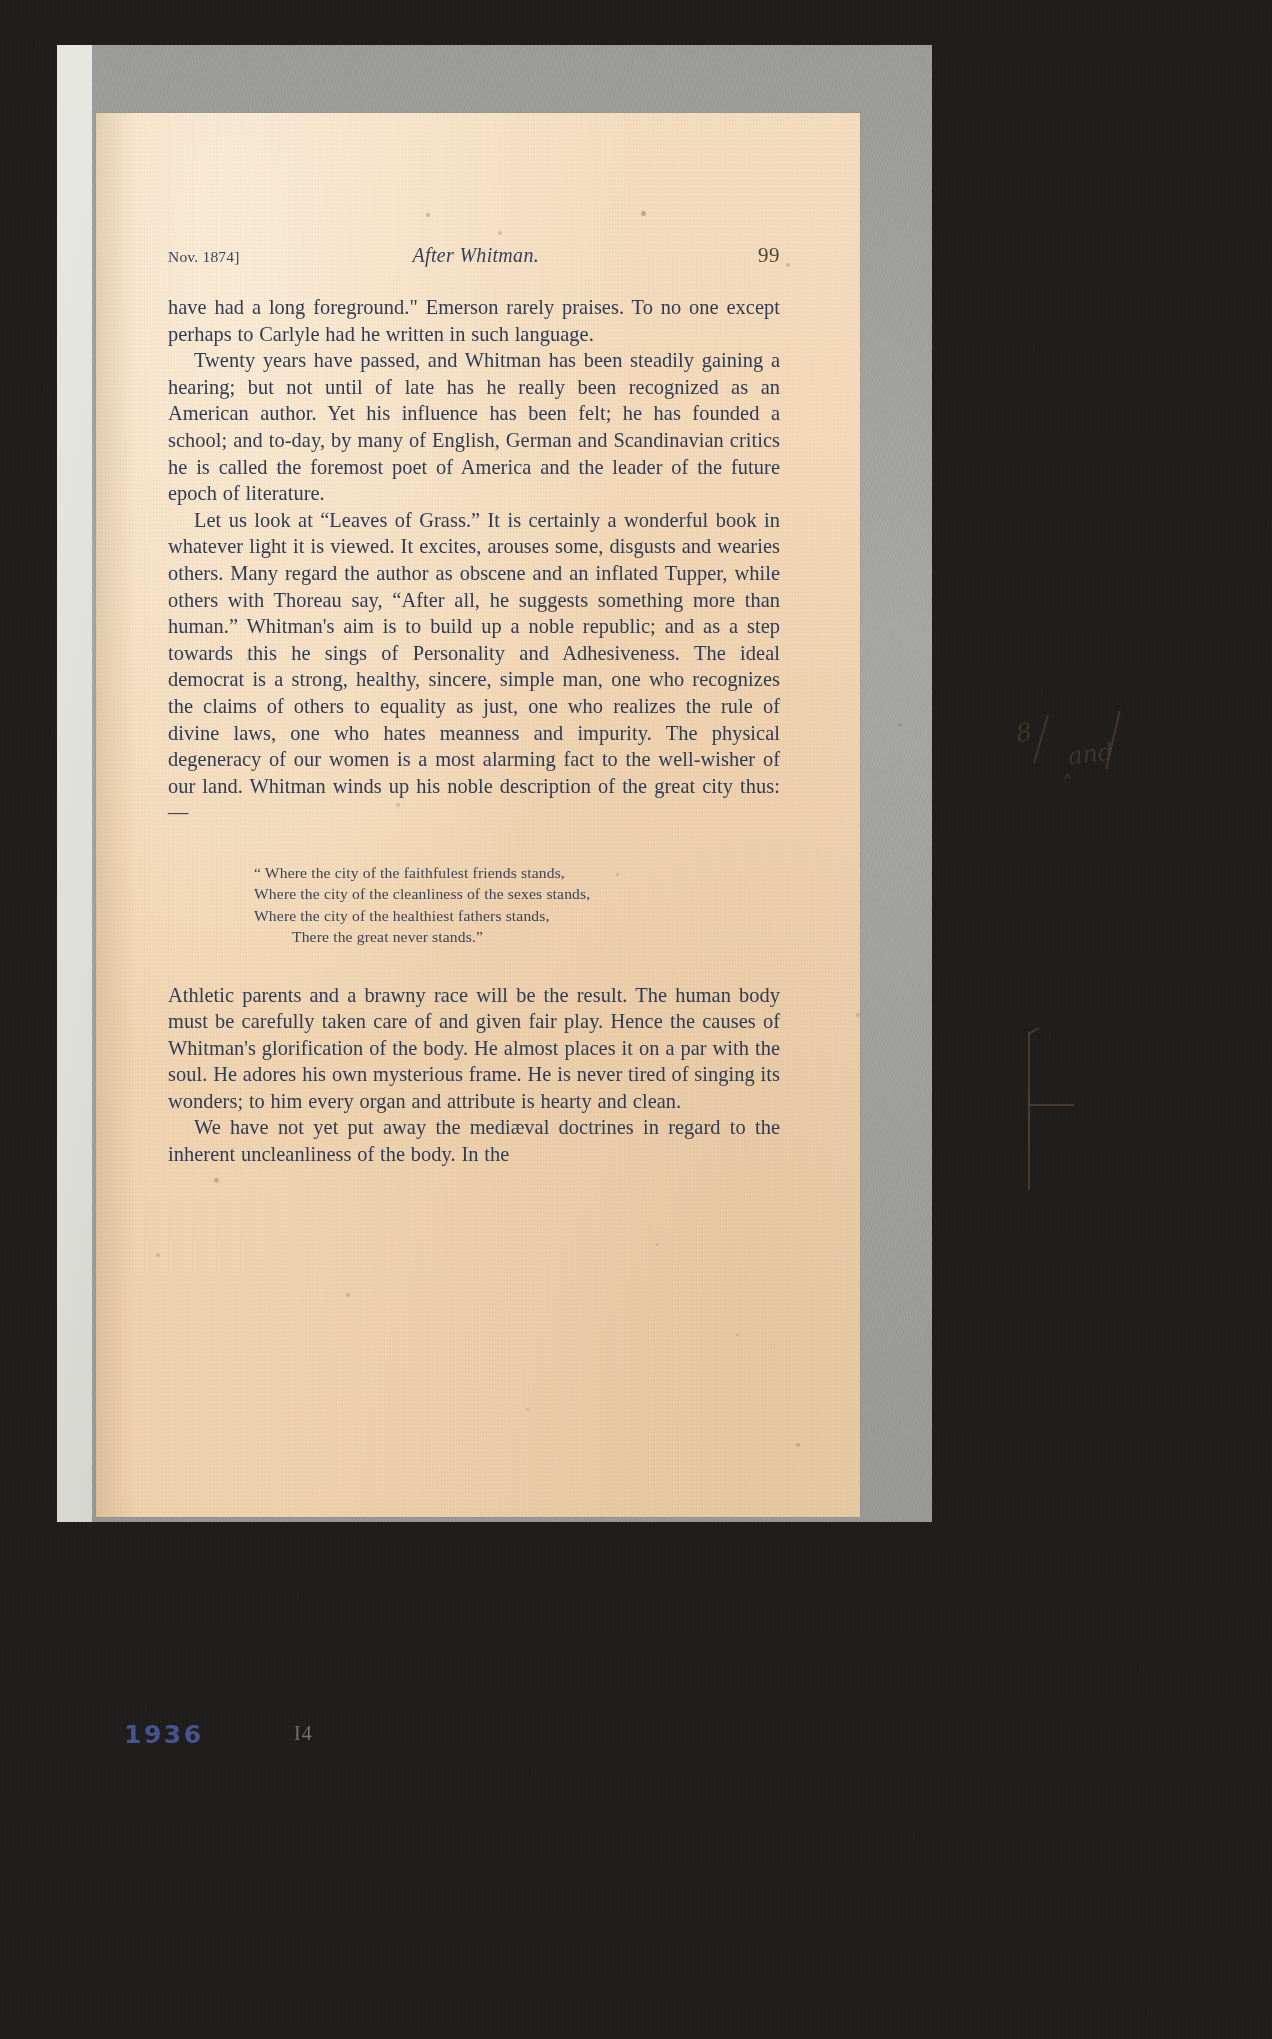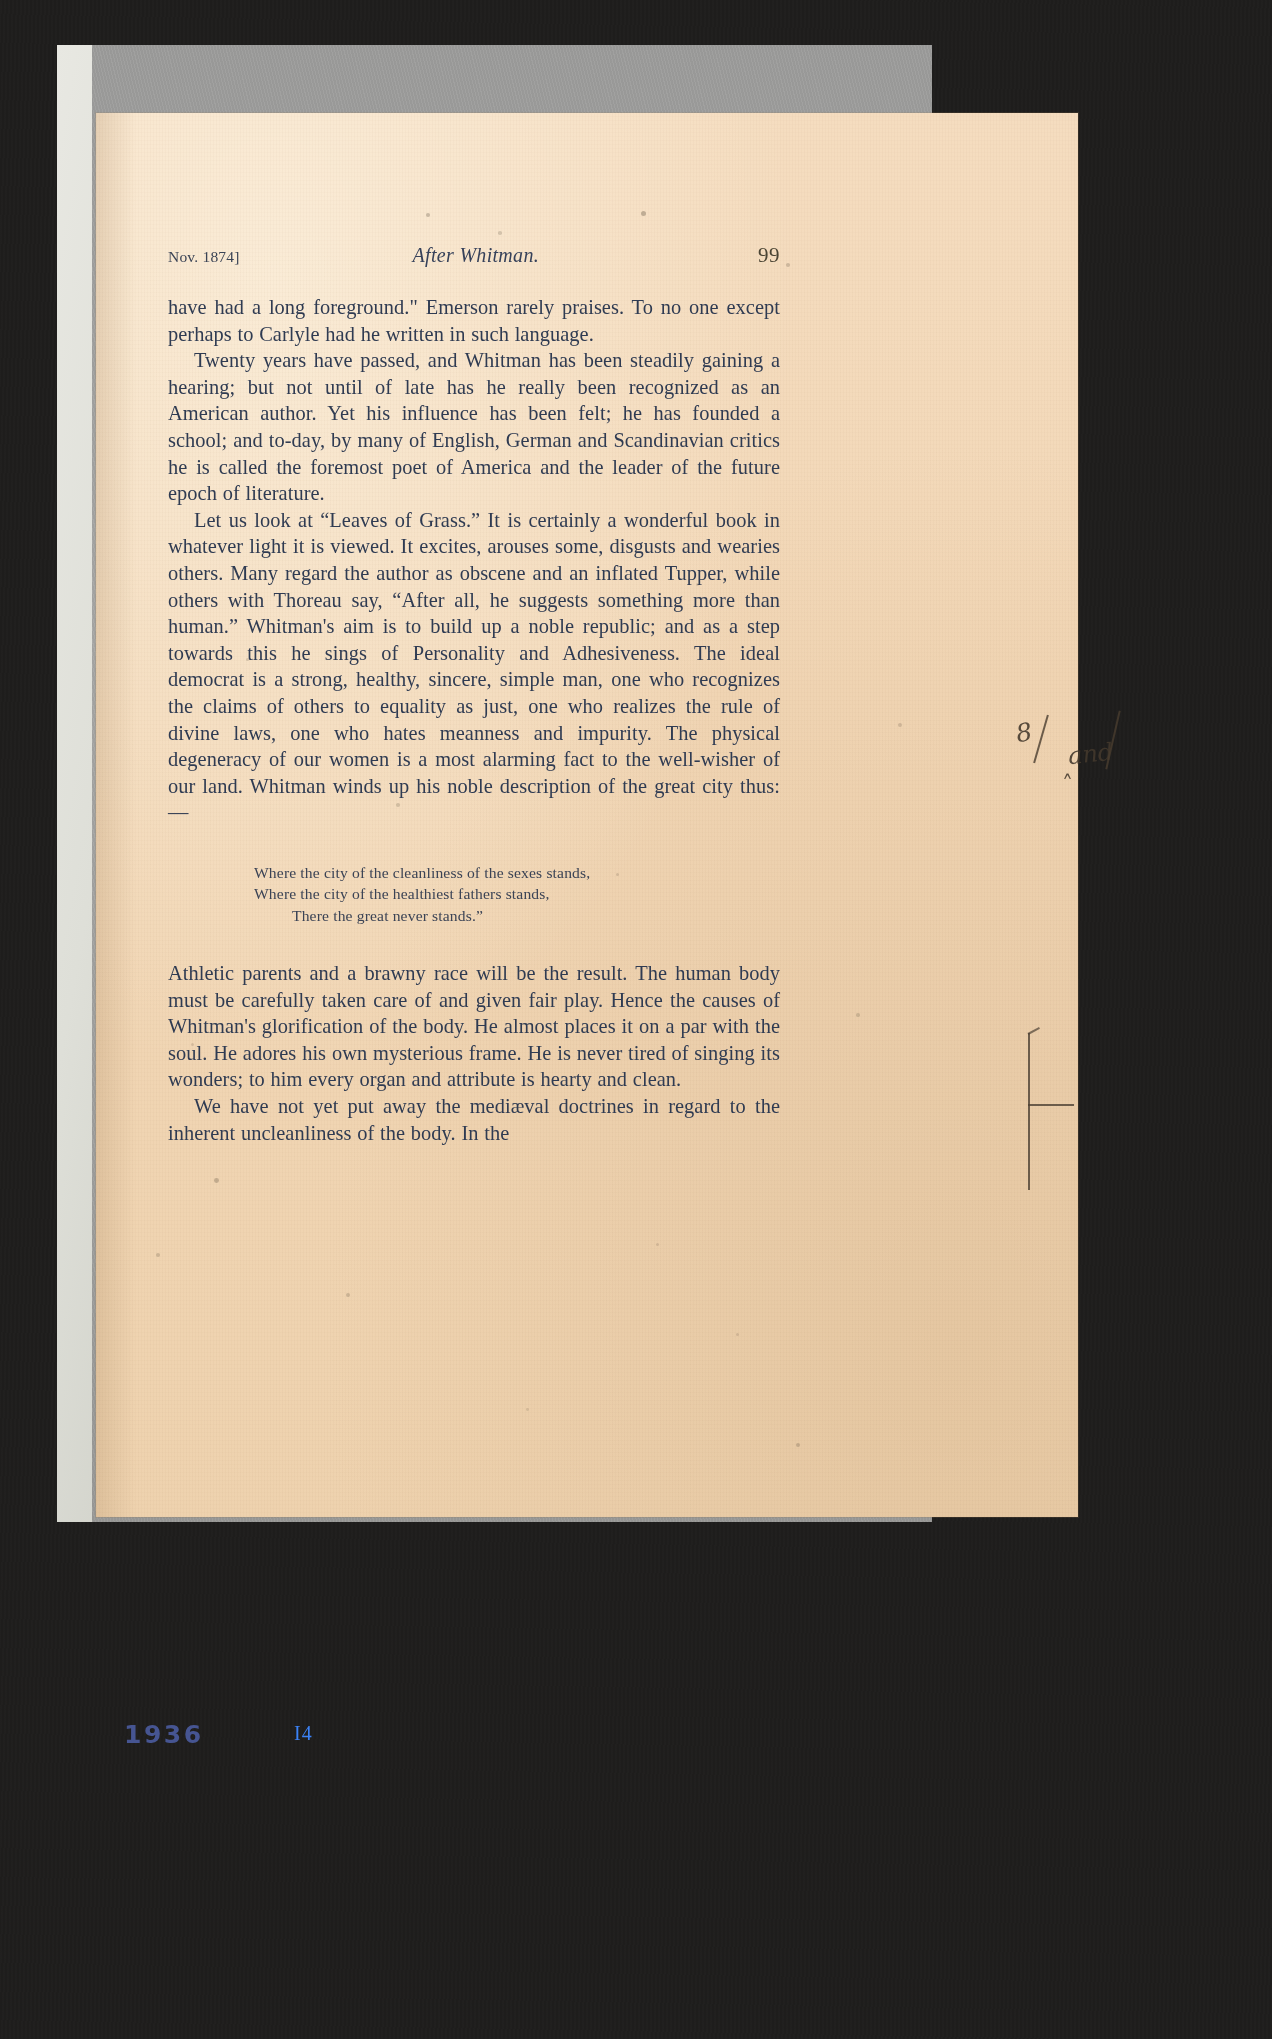--- a/index.html
+++ b/index.html
@@ -37,21 +37,21 @@
   #backing-board::after{
     content:""; position:absolute; inset:0;
     background:
       repeating-linear-gradient(76deg, rgba(255,255,255,.05) 0 1px, rgba(0,0,0,.05) 1px 3px);
     opacity:.6;
   }
 
   
   #page-leaf{
     position:absolute; left:96px; top:113px;
-    width:982px; height:1404px;
+    width:764px; height:1404px;
     background:#f3d9b9;
     background-image:
       radial-gradient(ellipse at 18% 12%, rgba(255,249,235,.55) 0%, rgba(255,249,235,0) 46%),
       radial-gradient(ellipse at 88% 88%, rgba(206,170,128,.30) 0%, rgba(206,170,128,0) 52%),
       linear-gradient(178deg,#f5ddc0 0%, #f2d7b6 42%, #eed2ae 100%);
     box-shadow: 0 0 0 1px rgba(150,120,85,.18);
   }
   
   #paper-grain{
     position:absolute; inset:0; pointer-events:none;
@@ -158,21 +158,21 @@
 
   
   #accession-stamp{
     position:absolute; left:124px; top:1720px;
     font-family:"DejaVu Sans", sans-serif;
     font-weight:700; font-size:25px; letter-spacing:2.5px;
     color:#4a5a9c; opacity:.92;
   }
   #signature-mark{
     position:absolute; left:294px; top:1722px;
-    font-size:20px; color:#3b82f6; letter-spacing:1px;text-align:center;
+    font-size:20px; color:#737373; letter-spacing:1px;text-align:center;
   }
 
   
   .speck{ position:absolute; border-radius:50%; background:#5d5040; pointer-events:none; }
 </style>
 </head>
 <body>
 
 <div id="scan-backdrop"></div>
 
@@ -191,20 +191,21 @@
       <span class="head-folio">99</span>
     </div>
 
     <p class="para first">have had a long foreground."  Emerson rarely praises. To no one except perhaps to Carlyle had he written in such language.</p>
 
     <p class="para">Twenty years have passed, and Whitman has been steadily gaining a hearing; but not until of late has he really been recognized as an American author.  Yet his influence has been felt; he has founded a school; and to-day, by many of English, German and Scandinavian critics he is called the foremost poet of America and the leader of the future epoch of literature.</p>
 
     <p class="para">Let us look at “Leaves of Grass.”  It is certainly a wonderful book in whatever light it is viewed.  It excites, arouses some, disgusts and wearies others.  Many regard the author as obscene and an inflated Tupper, while others with Thoreau say, “After all, he suggests something more than human.”  Whitman's aim is to build up a noble republic; and as a step towards this he sings of Personality and Adhesiveness.  The ideal democrat is a strong, healthy, sincere, simple man, one who recognizes the claims of others to equality as just, one who realizes the rule of divine laws, one who hates meanness and impurity. The physical degeneracy of our women is a most alarming fact to the well-wisher of our land.  Whitman winds up his noble description of the great city thus:—</p>
 
     <div id="verse-quote">
+      <div class="vline">“ Where the city of the faithfulest friends stands,</div>
       <div class="vline">Where the city of the cleanliness of the sexes stands,</div>
       <div class="vline">Where the city of the healthiest fathers stands,</div>
       <div class="vline last">There the great never stands.”</div>
     </div>
 
     <p class="para first para-group-2">Athletic parents and a brawny race will be the result. The human body must be carefully taken care of and given fair play.  Hence the causes of Whitman's glorification of the body.  He almost places it on a par with the soul.  He adores his own mysterious frame.  He is never tired of singing its wonders; to him every organ and attribute is hearty and clean.</p>
 
     <p class="para">We have not yet put away the mediæval doctrines in regard to the inherent uncleanliness of the body.  In the</p>
 
   </div>

